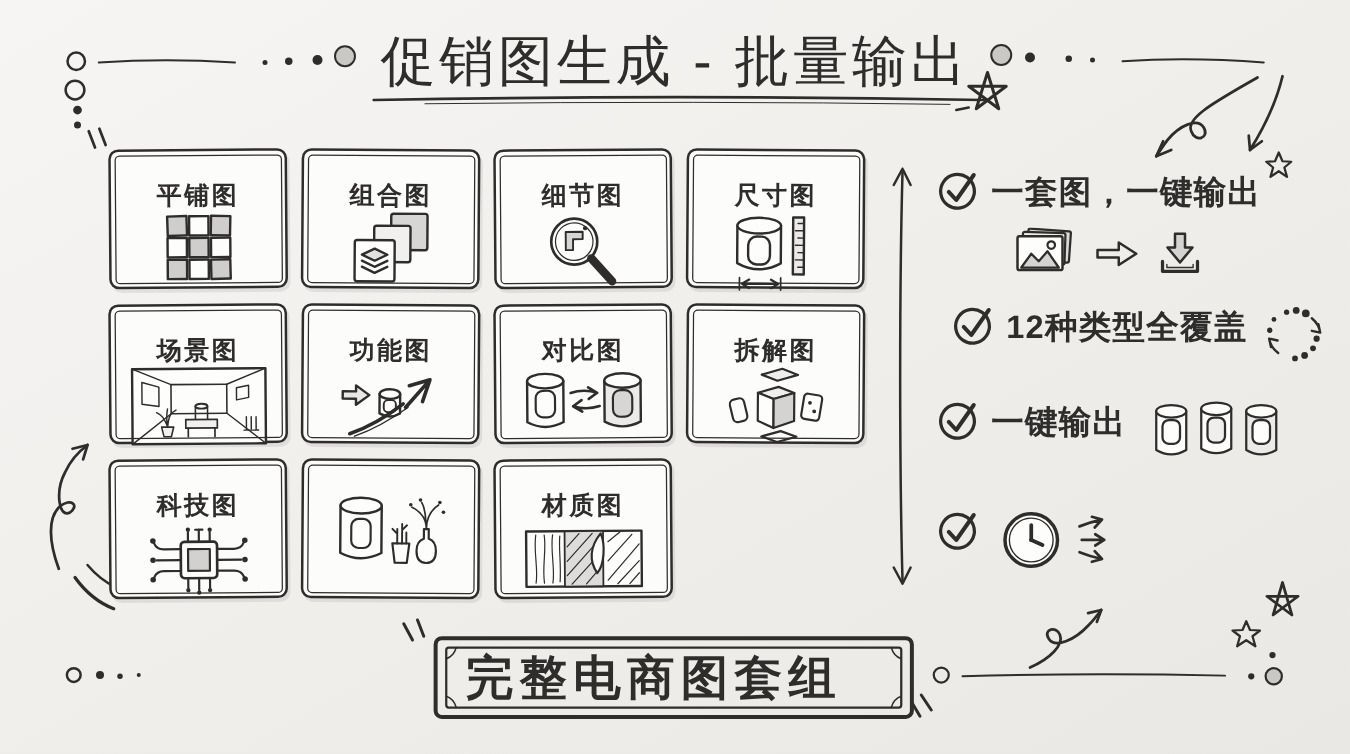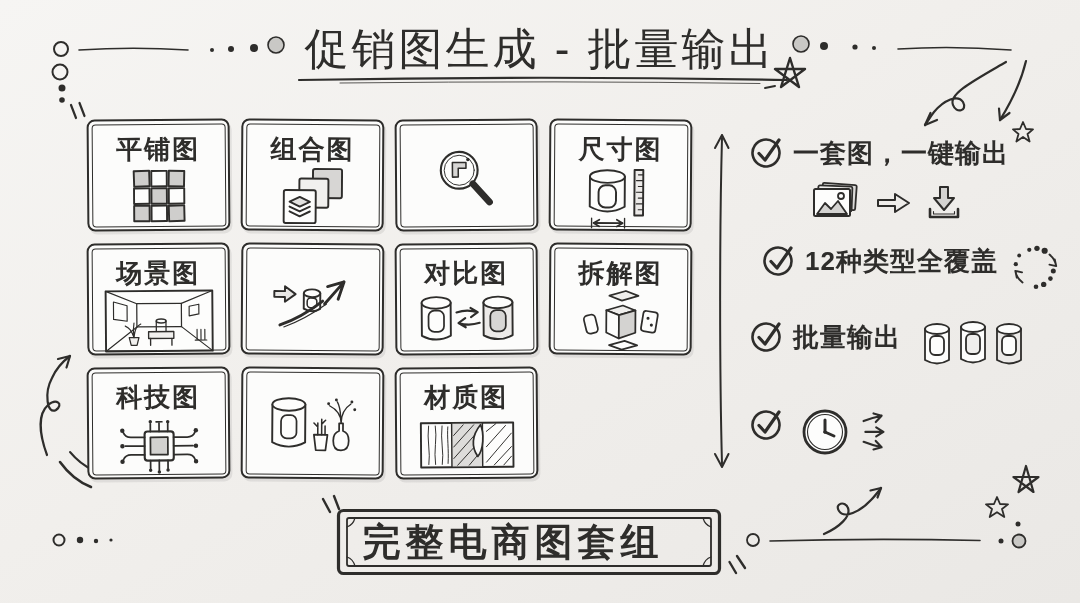--- a/index.html
+++ b/index.html
@@ -10,32 +10,32 @@
 .deco{position:absolute;left:0;top:0;width:1080px;height:603px;pointer-events:none;overflow:visible}
 .title{position:absolute;top:20px;left:50%;transform:translateX(-50%);
   font-size:44px;font-weight:400;letter-spacing:3px;white-space:nowrap}
 .grid{position:absolute;left:87px;top:119px;display:grid;
   grid-template-columns:repeat(4,143px);grid-auto-rows:112px;column-gap:11px;row-gap:12px}
 .card{position:relative;background:#fcfcfb;border:2.5px solid #2e2d2b;border-radius:8px;
   box-shadow:2px 3px 0 rgba(70,68,64,.10);display:flex;flex-direction:column;align-items:center;padding-top:4px}
 .card::before{content:"";position:absolute;inset:2.5px;border:1.6px solid #2e2d2b;border-radius:4px;pointer-events:none}
 .card:nth-child(odd){transform:rotate(-.45deg)}
 .card:nth-child(even){transform:rotate(.4deg)}
-.card-label{font-size:26px;font-weight:700;letter-spacing:2px;line-height:1.15;margin-top:10px}
+.card-label{font-size:20px;font-weight:700;letter-spacing:2px;line-height:1.15;margin-top:21px}
 .card-icon{flex:1;display:flex;align-items:center;justify-content:center;width:100%}
 .features{position:absolute;left:748px;top:132px;width:332px}
 .feature{position:absolute;display:flex;gap:9px;white-space:nowrap}
 .feature-text{font-size:26px;font-weight:700;letter-spacing:1px}
 .f1{top:4px;left:2px}
 .f1-icons{position:absolute;top:50px;left:64px;display:flex;align-items:center;gap:14px}
 .f2{top:112px;left:14px}
 .f3{top:188px;left:2px}
 .f4{top:276px;left:2px}
 .check{overflow:visible;flex:none}
-.banner{position:absolute;left:336px;top:508px;width:354px;height:68px}
+.banner{position:absolute;left:346px;top:508px;width:354px;height:68px}
 .banner-frame{position:absolute;inset:0}
 .banner-text{position:absolute;inset:0;display:flex;align-items:center;justify-content:center;
   font-size:38px;font-weight:900;letter-spacing:5px;white-space:nowrap}
 .ink{stroke:#2e2d2b;stroke-linecap:round;stroke-linejoin:round;fill:none}
 </style>
 </head>
 <body>
 
 <div id="stage">
 
@@ -166,20 +166,21 @@
           <rect x="6" y="24" width="33" height="34" rx="2" fill="#fdfdfc"></rect>
           <path d="M22.5 31 L33 36 L22.5 41 L12 36 Z" fill="#e2e1df"></path>
           <path d="M12 41 L22.5 46 L33 41"></path>
               <path d="M12 46 L22.5 51 L33 46"></path>
         </g>
           </svg>
         </div>
     </div>
 
     <div class="card">
+      <div class="card-label">细节图</div>
       <div class="card-icon">
           <svg width="70" height="62" viewBox="0 0 70 64">
         <g class="ink" stroke-width="2.2">
           <circle cx="27" cy="25" r="19" fill="#fdfdfc"></circle>
           <circle cx="27" cy="25" r="15.5" stroke-width="1"></circle>
           <path d="M20 32 V17 H34 V23 H26 V32 Z" fill="#d7d6d4" stroke-width="1.6"></path>
           <circle cx="36" cy="14" r="1.8" fill="#2e2d2b" stroke="none"></circle>
           <path d="M41 39 L58 58" stroke-width="7"></path>
         </g>
           </svg>
@@ -219,20 +220,21 @@
           <path d="M54 33 V44 M64 33 V44" stroke-width="1.3"></path>
           <rect x="46" y="44" width="26" height="7" fill="#f1f0ee" stroke-width="1.4"></rect>
           <path d="M48 51 V58 M70 51 V58" stroke-width="1.4"></path>
           <path d="M96 42 V52 M100 42 V52 M104 42 V52 M94 53 H106" stroke-width="1.2"></path>
         </g>
           </svg>
         </div>
     </div>
 
     <div class="card">
+      <div class="card-label">功能图</div>
       <div class="card-icon">
           <svg width="88" height="60" viewBox="0 0 88 62">
         <g class="ink" stroke-width="2">
           <path d="M4 21 H15 V16 L26 24 L15 32 V27 H4 Z" fill="#e8e7e5"></path>
           <path d="M34.5 23 V39 Q43 44 51.5 39 V23 Z" fill="#fdfdfc"></path>
           <ellipse cx="43" cy="23" rx="8.5" ry="4" fill="#fdfdfc"></ellipse>
           <rect x="38" y="28" width="10" height="10" rx="3.5" fill="#fdfdfc" stroke-width="1.6"></rect>
           <path d="M10 56 C24 51 40 42 54 31" stroke-width="3"></path>
           <path d="M14 58 C28 53 44 44 58 34" stroke-width="1.2"></path>
           <path d="M56 34 L76 11 M76 11 L59 16 M76 11 L70 29" stroke-width="3"></path>
@@ -401,21 +403,21 @@
         </svg>
     </div>
 
     <div class="feature f3">
       <svg class="check" width="34" height="34" viewBox="0 0 34 34">
         <g class="ink">
             <circle cx="16" cy="17" r="13.5" stroke-width="2.6" transform="rotate(-10 16 17)"></circle>
         <path d="M9 17.5 L15 24 L29 4" stroke-width="3.2"></path>
           </g>
         </svg>
-      <span class="feature-text">批量输出</span>
+      <span class="feature-text">一键输出</span>
       <svg width="104" height="48" viewBox="0 0 104 48" style="margin-left:12px">
         <g class="ink" stroke-width="1.8">
           <g transform="translate(1,3)">
               <path d="M2 6 V37 Q14 44 26 37 V6 Z" fill="#fdfdfc"></path>
               <ellipse cx="14" cy="6" rx="12" ry="5" fill="#fdfdfc"></ellipse>
               <rect x="7" y="13" width="14" height="19" rx="5" fill="#fdfdfc"></rect>
             </g>
           <g transform="translate(37,1)">
               <path d="M2 6 V38 Q14 45 26 38 V6 Z" fill="#fdfdfc"></path>
               <ellipse cx="14" cy="6" rx="12" ry="5" fill="#fdfdfc"></ellipse>

